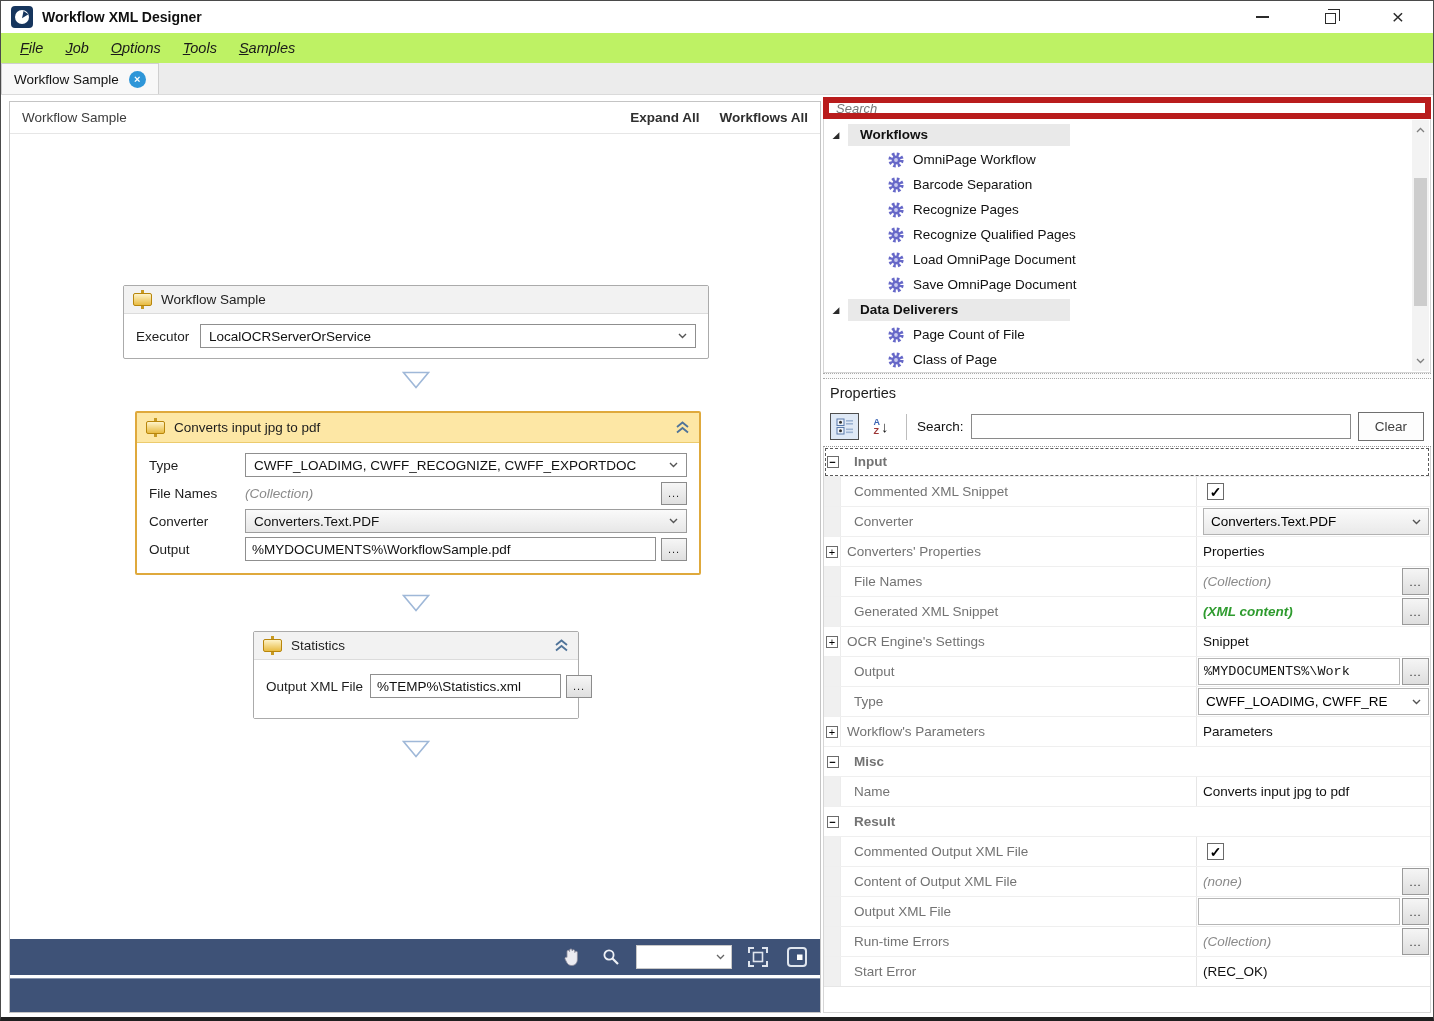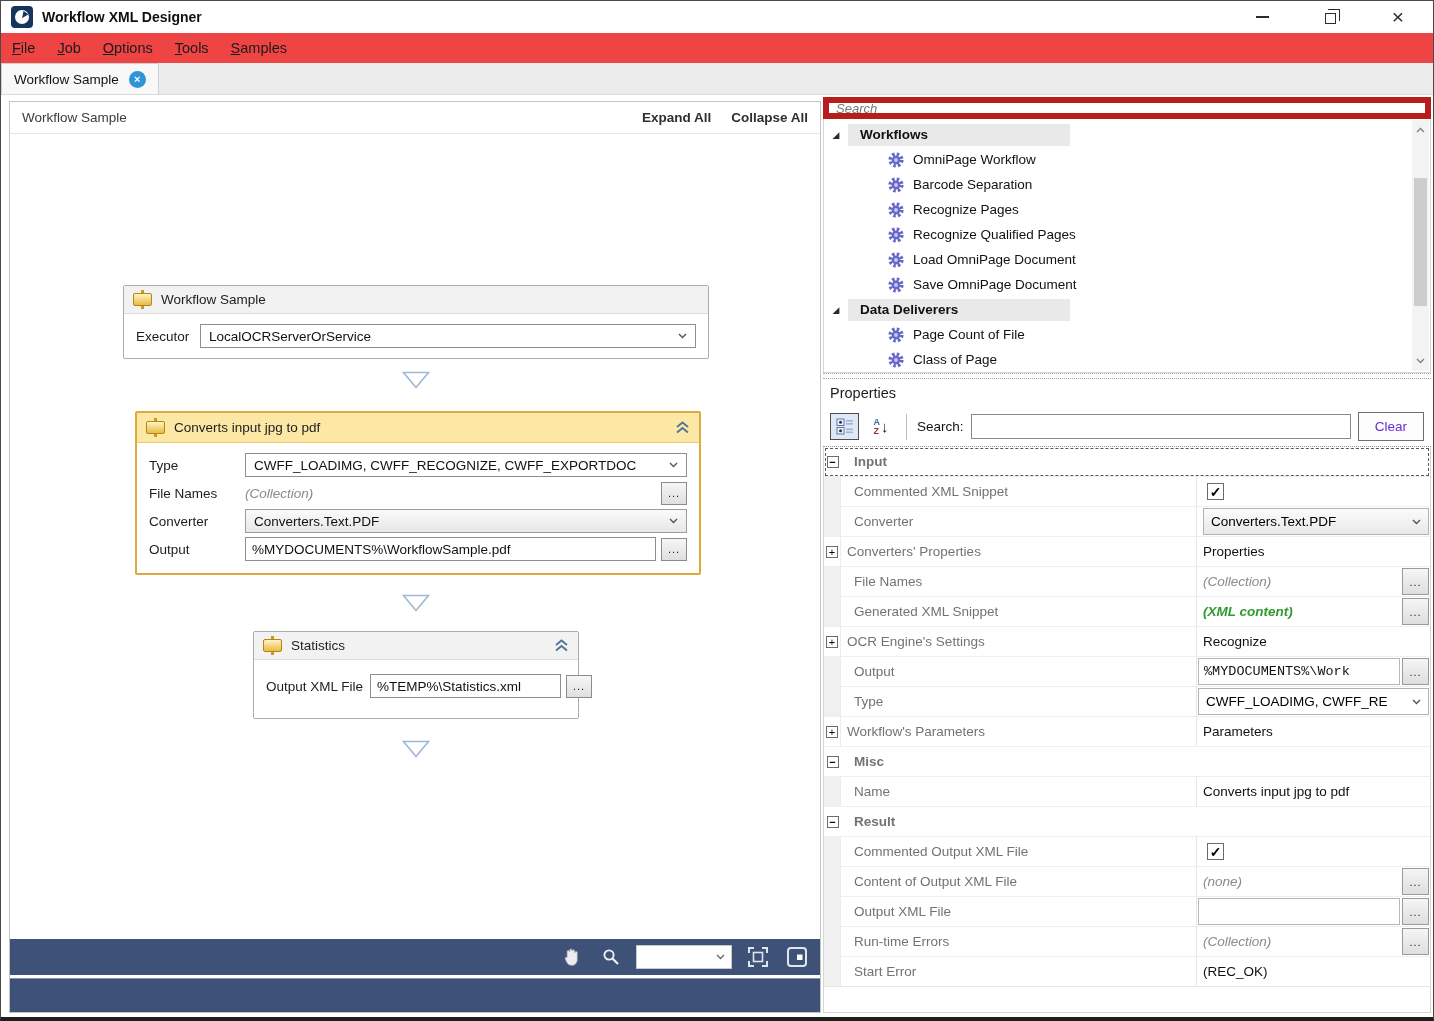--- a/index.html
+++ b/index.html
@@ -19,21 +19,21 @@
   .title-text{ margin-left:9px; font-size:14px; font-weight:bold; color:#101010; }
   .win-controls{ margin-left:auto; display:flex; align-items:center; gap:46px; padding-right:14px; }
   .wc{ width:22px; height:22px; display:flex; align-items:center; justify-content:center; cursor:default; }
   .wc-min{ width:13px; height:0; border-top:2px solid #2b2b2b; }
   .wc-restore{ width:11px; height:11px; border:1.6px solid #2b2b2b; position:relative; background:#fff; margin-top:3px; }
   .wc-restore::before{ content:""; position:absolute; left:2px; top:-5px; width:11px; height:11px;
                        border:1.6px solid #2b2b2b; border-left:none; border-bottom:none; }
   .wc-close{ font-size:21px; color:#2b2b2b; line-height:20px; }
 
   
-  .menubar{ height:30px; background:#ef4444; display:flex; align-items:center; padding-left:0; }
+  .menubar{ height:30px; background:#bef264; display:flex; align-items:center; padding-left:8px;font-style:italic; }
   .menu-item{ display:inline-block; padding:4px 11px; font-size:14.5px; color:#1a1a1a; }
   .menu-item::first-letter{ text-decoration:underline; }
 
   
   .tabbar{ height:32px; background:#ececec; border-bottom:1px solid #dadada; display:flex; align-items:flex-end; }
   .tab{ height:31px; background:#f8f8f8; border:1px solid #cfcfcf; border-bottom:none;
         display:flex; align-items:center; gap:10px; padding:0 12px; font-size:13.5px; color:#111; }
   .tab-close{ width:17px; height:17px; border-radius:50%; background:#2e96d8; color:#fff;
               font-size:11px; font-weight:bold; display:flex; align-items:center; justify-content:center; }
 
@@ -113,21 +113,21 @@
   .tb-categorize{ width:29px; height:27px; border:1px solid #4f4f4f; background:#dfe9f6; }
   .tb-sort{ width:30px; height:27px; }
   .sort-letters{ display:flex; flex-direction:column; font-size:9px; font-weight:bold; line-height:9px; }
   .sort-a{ color:#3a64b4; } .sort-z{ color:#9c3434; }
   .sort-arrow{ font-size:15px; color:#222; margin-left:1px; }
   .tb-sep{ width:1px; height:26px; background:#bdbdbd; margin:0 3px; }
   .prop-search-label{ font-size:13.5px; color:#111; }
   .prop-search-input{ flex:1; height:25px; border:1px solid #8a8a8a; padding:0 5px;
                       font-family:"Liberation Sans",sans-serif; font-size:13px; }
   .clear-btn{ width:66px; height:29px; border:1px solid #6f6f6f; background:#fdfdfd;
-              font-size:13.5px; color:#6d28d9; display:flex; align-items:center; justify-content:center; }
+              font-size:13.5px; color:#404040; display:flex; align-items:center; justify-content:center; }
 
   
   .grid{ flex:1; border:1px solid #d6d6d6; border-top:none; background:#fff; overflow:hidden; }
   .grid-row{ height:30px; display:flex; align-items:stretch; border-bottom:1px solid #efefef; font-size:13.5px; }
   .gutter{ flex:0 0 17px; background:#f0f0f0; border-right:1px solid #ececec;
            display:flex; align-items:center; justify-content:center; }
   .expander-box{ width:12px; height:12px; border:1px solid #6c6c6c; background:#fff; color:#000;
                  font-size:11px; line-height:10px; text-align:center; }
   .expander-box.minus::after{ content:"−"; } .expander-box.plus::after{ content:"+"; }
   .row-label{ flex:1; display:flex; align-items:center; padding-left:13px; color:#737373; white-space:nowrap; overflow:hidden; }
@@ -187,21 +187,21 @@
     </div>
   </div>
 
   <div class="content">
 
     <div class="canvas-panel">
       <div class="canvas-header">
         <span>Workflow Sample</span>
         <div class="canvas-links">
           <span>Expand All</span>
-          <span>Collapse All</span>
+          <span>Workflows All</span>
         </div>
       </div>
 
       <div class="canvas-body">
 
         <div class="node" style="left:113px; top:151px; width:586px;">
           <div class="node-header">
             <span class="pkg-icon"></span>
             <span>Workflow Sample</span>
           </div>
@@ -506,21 +506,21 @@
             <button class="val-ellipsis">...</button>
           </div>
         </div>
 
         <div class="grid-row">
           <div class="gutter" style="background:#fff;">
               <span class="expander-box plus"></span>
             </div>
           <div class="row-label" style="padding-left:6px;">OCR Engine's Settings</div>
           <div class="row-value">
-              <span class="val-plain">Recognize</span>
+              <span class="val-plain">Snippet</span>
             </div>
         </div>
 
         <div class="grid-row">
           <div class="gutter"></div>
           <div class="row-label">Output</div>
           <div class="row-value" style="padding-left:1px;">
             <input class="val-edit" value="%MYDOCUMENTS%\Work" style="">
             <button class="val-ellipsis">...</button>
           </div>

